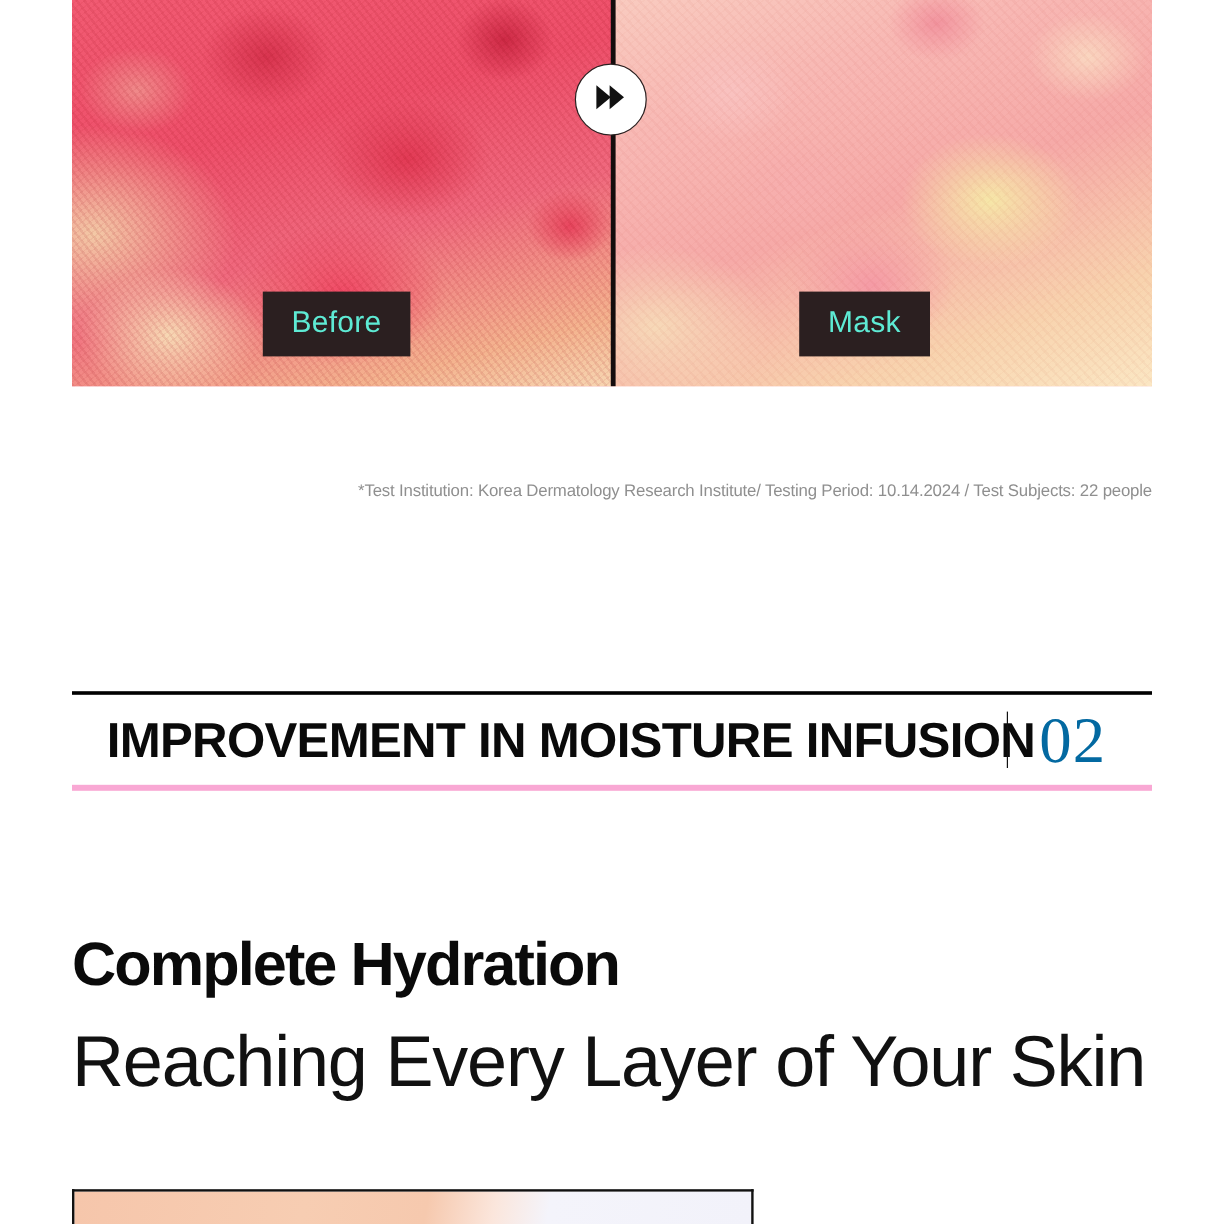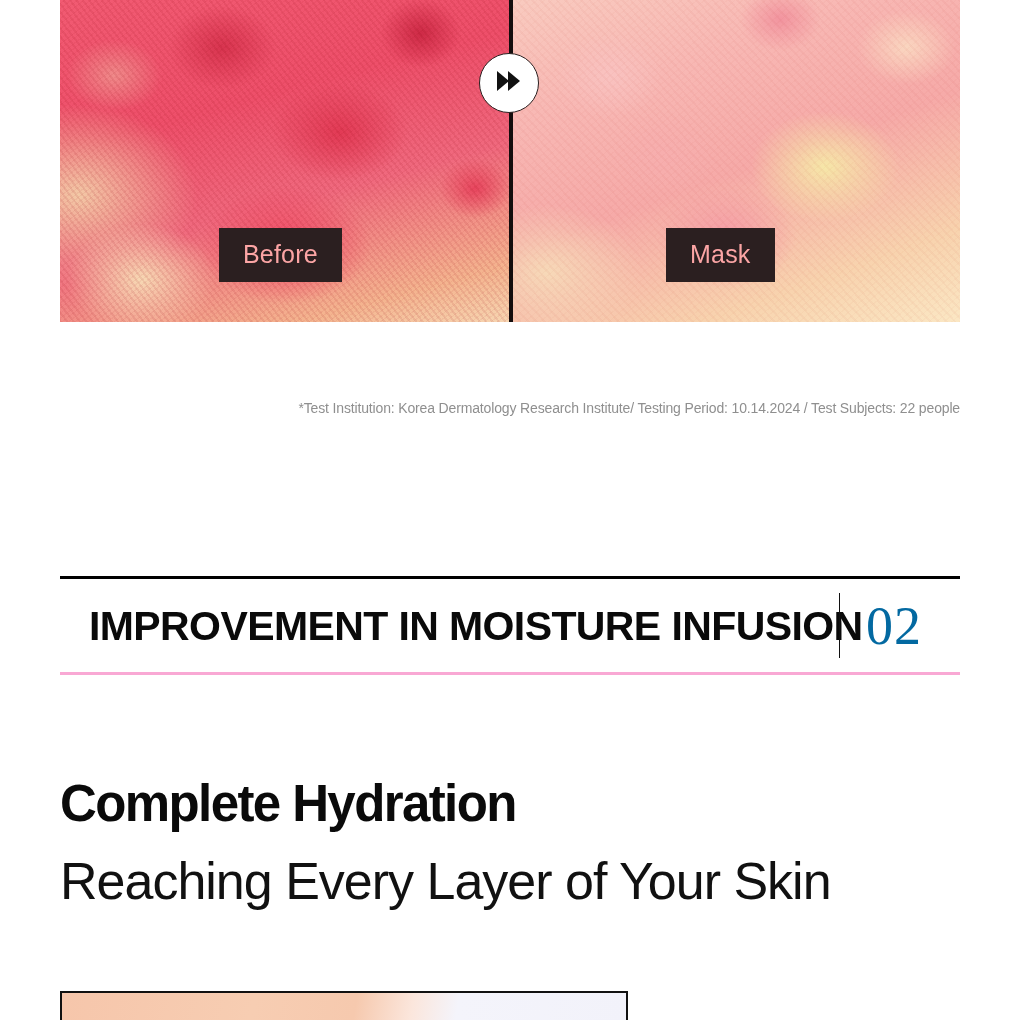--- a/index.html
+++ b/index.html
@@ -106,26 +106,27 @@
     display: flex;
     align-items: center;
     justify-content: center;
   }
   .chev-pair { display: block; }
 
   .tag {
     position: absolute;
     z-index: 5;
     background: #2b1f20;
-    color: #fca5a5;
+    color: #5eead4;
     font-size: 25px;
     line-height: 1;
     letter-spacing: .2px;
     padding: 14px 24px 15px;
     white-space: nowrap;
+    margin-top: 15px;
   }
   .tag-before { left: 159px; top: 258px; }
   .tag-after  { left: 606px; top: 258px; }
 
   
   .caption-bar {
     position: absolute;
     left: 0;
     top: 352px;
     width: 900px;
@@ -181,23 +182,23 @@
     letter-spacing: -.15px;
     white-space: nowrap;
   }
 
   
   .section-head {
     position: absolute;
     left: 60px;
     top: 576px;
     width: 900px;
-    height: 99px;
+    height: 83px;
     border-top: 3px solid #000000;
-    border-bottom: 3px solid #f9a8d4;
+    border-bottom: 5px solid #f9a8d4;
     box-sizing: border-box;
     text-align: center;
   }
   .section-title {
     position: absolute;
     left: 29px;
     top: 50%;
     transform: translateY(-50%);
     font-size: 41px;
     font-weight: 700;
@@ -236,21 +237,21 @@
     letter-spacing: -1.6px;
     color: #0a0a0a;
     white-space: nowrap;
     font-stretch: condensed;
     line-height: 1;
   }
   .subhead {
     position: absolute;
     left: 60px;
     top: 855px;
-    font-size: 52px;
+    font-size: 60px;
     font-weight: 400;
     letter-spacing: -1px;
     color: #111111;
     white-space: nowrap;
     font-stretch: condensed;
     line-height: 1;
   }
 
   
   .bottom-photo {

